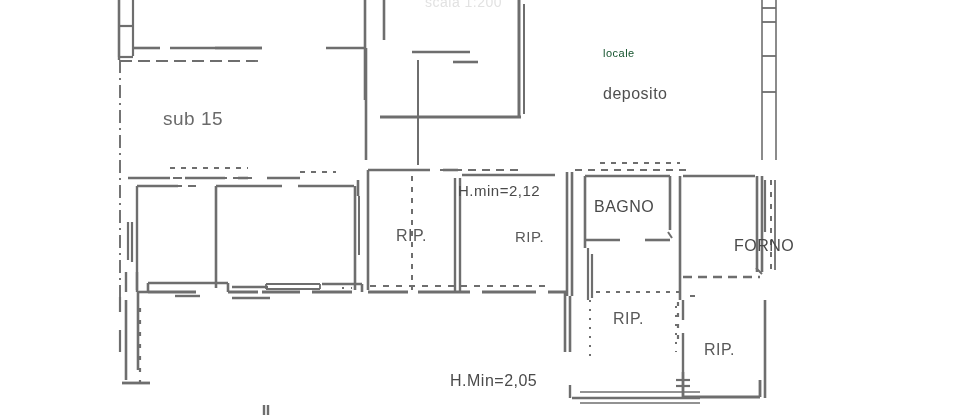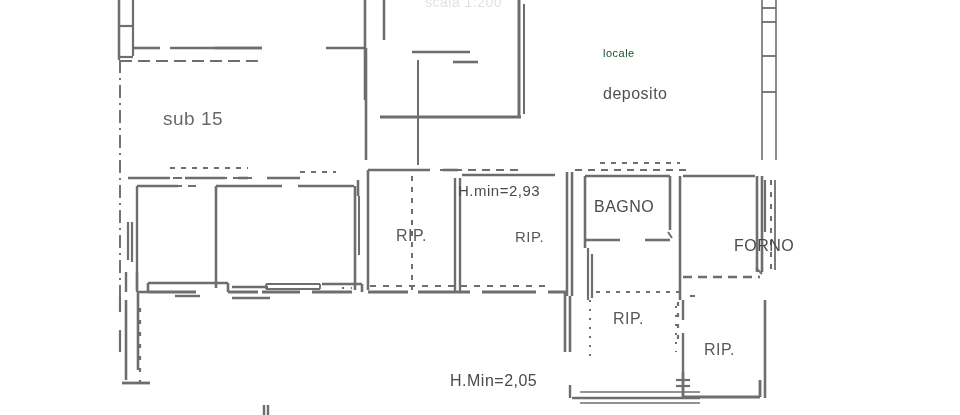--- a/index.html
+++ b/index.html
@@ -305,21 +305,21 @@
         <line x1="756" y1="268" x2="762" y2="274"></line>
       </g>
 
     </g>
   </svg>
 
   <div class="lbl lbl-faint">scala 1:200</div>
   <div class="lbl lbl-sub15">sub 15</div>
   <div class="lbl lbl-locale">locale</div>
   <div class="lbl lbl-deposito">deposito</div>
-  <div class="lbl lbl-hmin212">H.min=2,93</div>
+  <div class="lbl lbl-hmin212">H.min=2,12</div>
   <div class="lbl lbl-rip1">RIP.</div>
   <div class="lbl lbl-rip2">RIP.</div>
   <div class="lbl lbl-bagno">BAGNO</div>
   <div class="lbl lbl-forno">FORNO</div>
   <div class="lbl lbl-rip3">RIP.</div>
   <div class="lbl lbl-rip4">RIP.</div>
   <div class="lbl lbl-hmin205">H.Min=2,05</div>
 
 </div>
 

